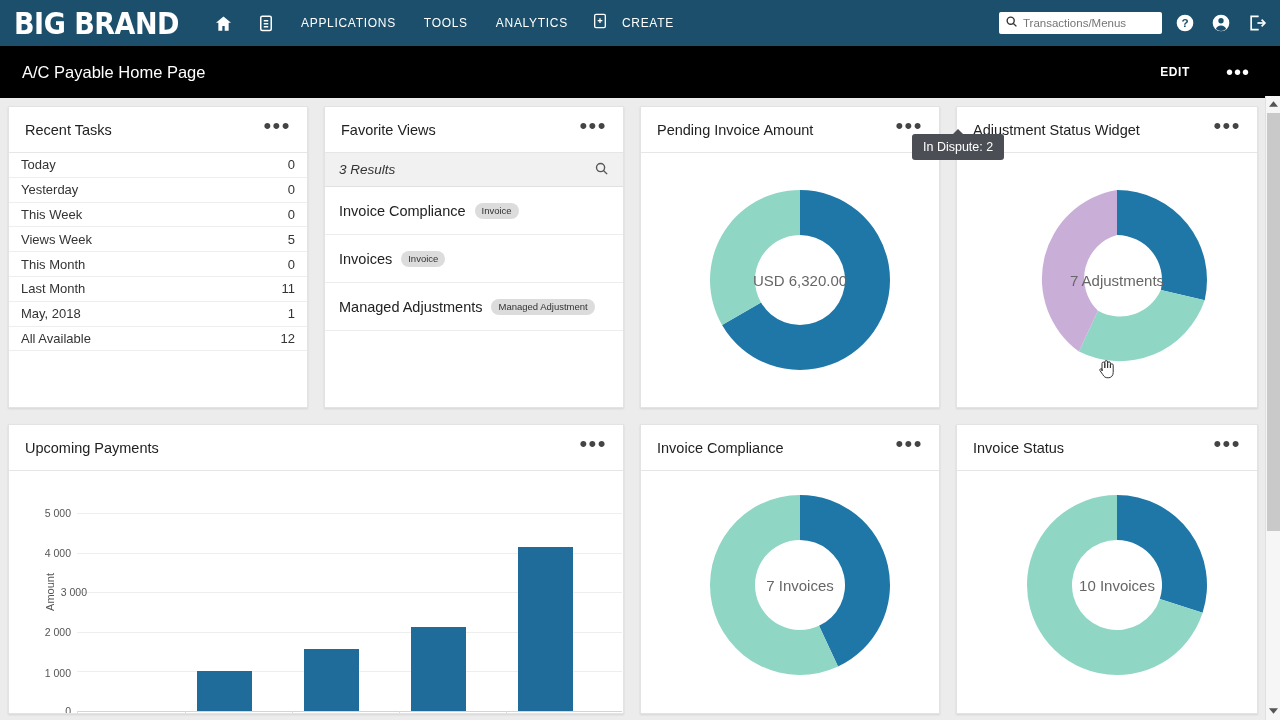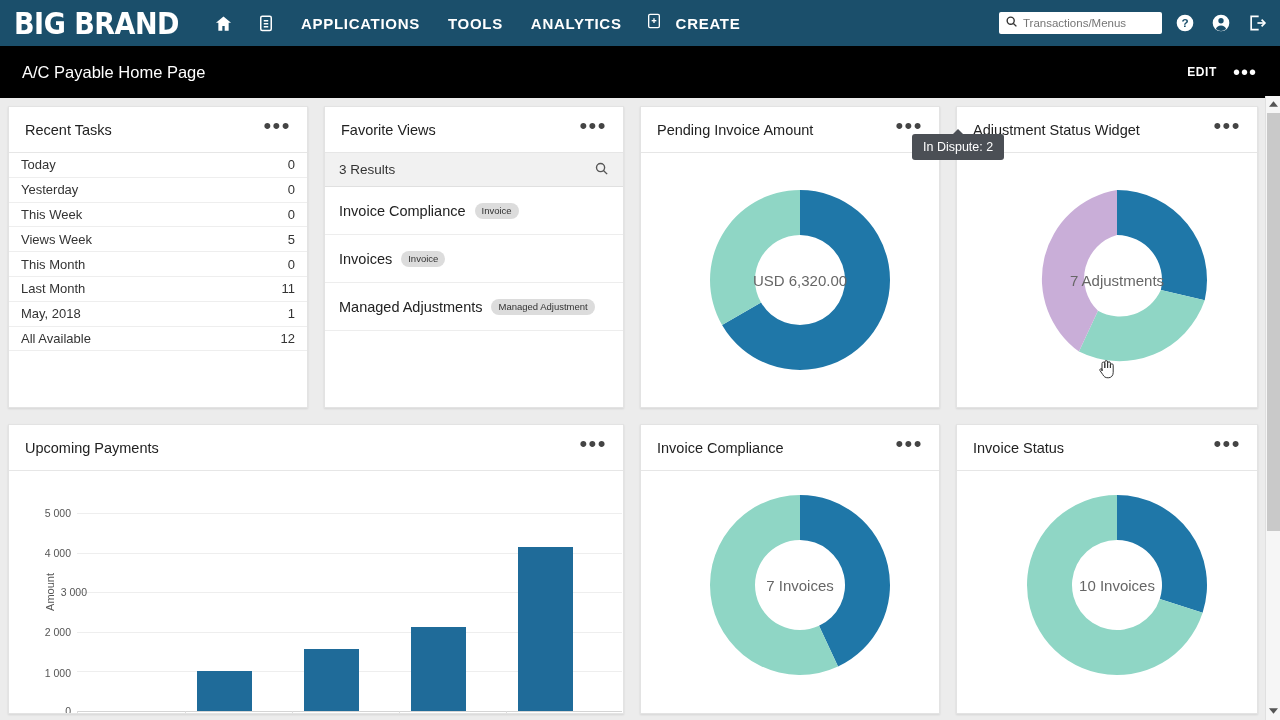--- a/index.html
+++ b/index.html
@@ -21,21 +21,21 @@
     letter-spacing: -0.5px; margin-left: 14px; margin-right: 24px;
     font-family: "DejaVu Sans", sans-serif;
     transform: scaleY(1.12);
   }
   .nav-icon {
     width: 30px; height: 30px; display: flex;
     align-items: center; justify-content: center;
     margin: 0 6px; cursor: pointer;
   }
   .nav-link {
-    color: #ffffff; font-size: 15px; font-weight: bold;
+    color: #ffffff; font-size: 12px; font-weight: normal;
     letter-spacing: 0.7px; margin: 0 14px; cursor: pointer;
     white-space: nowrap;
   }
   .nav-create { display: flex; align-items: center; gap: 6px; margin-left: 10px; cursor: pointer; }
   .nav-right {
     position: absolute; right: 10px; top: 0; height: 46px;
     display: flex; align-items: center; gap: 10px;
   }
   .searchbox {
     width: 163px; height: 22px; background: #fff; border-radius: 2px;
@@ -48,21 +48,21 @@
   }
   .hdr-icon { width: 26px; height: 26px; display: flex; align-items: center; justify-content: center; cursor: pointer; }
 
   
   .titlebar {
     height: 52px; background: #000000;
     display: flex; align-items: center; position: relative;
   }
   .page-title { color: #fff; font-size: 16.5px; margin-left: 22px; }
   .titlebar-right {
-    position: absolute; right: 23px; display: flex; align-items: center; gap: 16px;
+    position: absolute; right: 30px; display: flex; align-items: center; gap: 36px;
   }
   .edit-btn { color: #fff; font-size: 12px; font-weight: bold; letter-spacing: 0.6px; cursor: pointer; }
   .dots-white { color: #fff; font-size: 20px; letter-spacing: 1px; line-height: 8px; cursor: pointer; }
 
   
   .dash {
     position: absolute; top: 98px; left: 0; width: 1270px; height: 622px;
     padding: 8px;
   }
   .row { display: flex; gap: 16px; margin-bottom: 16px; }
@@ -88,21 +88,21 @@
     display: flex; justify-content: space-between; align-items: center;
     height: 24.8px; padding: 0 12px; border-bottom: 1px solid #eeeeee;
     font-size: 13px; color: #333; cursor: pointer;
   }
   .task-count { color: #333; }
 
   
   .fv-searchbar {
     height: 34px; background: #f1f1f1; border-bottom: 1px solid #e0e0e0;
     display: flex; align-items: center; justify-content: space-between;
-    padding: 0 14px; font-size: 13.5px; color: #333;
+    padding: 0 14px; font-size: 13.5px; color: #333; font-style: italic;
   }
   .fv-row {
     height: 48px; display: flex; align-items: center; gap: 9px;
     padding: 0 14px; border-bottom: 1px solid #ededed;
     font-size: 14.5px; color: #222; cursor: pointer;
   }
   .chip {
     background: #dcdcdc; color: #333; border-radius: 9px;
     font-size: 9.5px; padding: 2.5px 7px; white-space: nowrap;
   }

